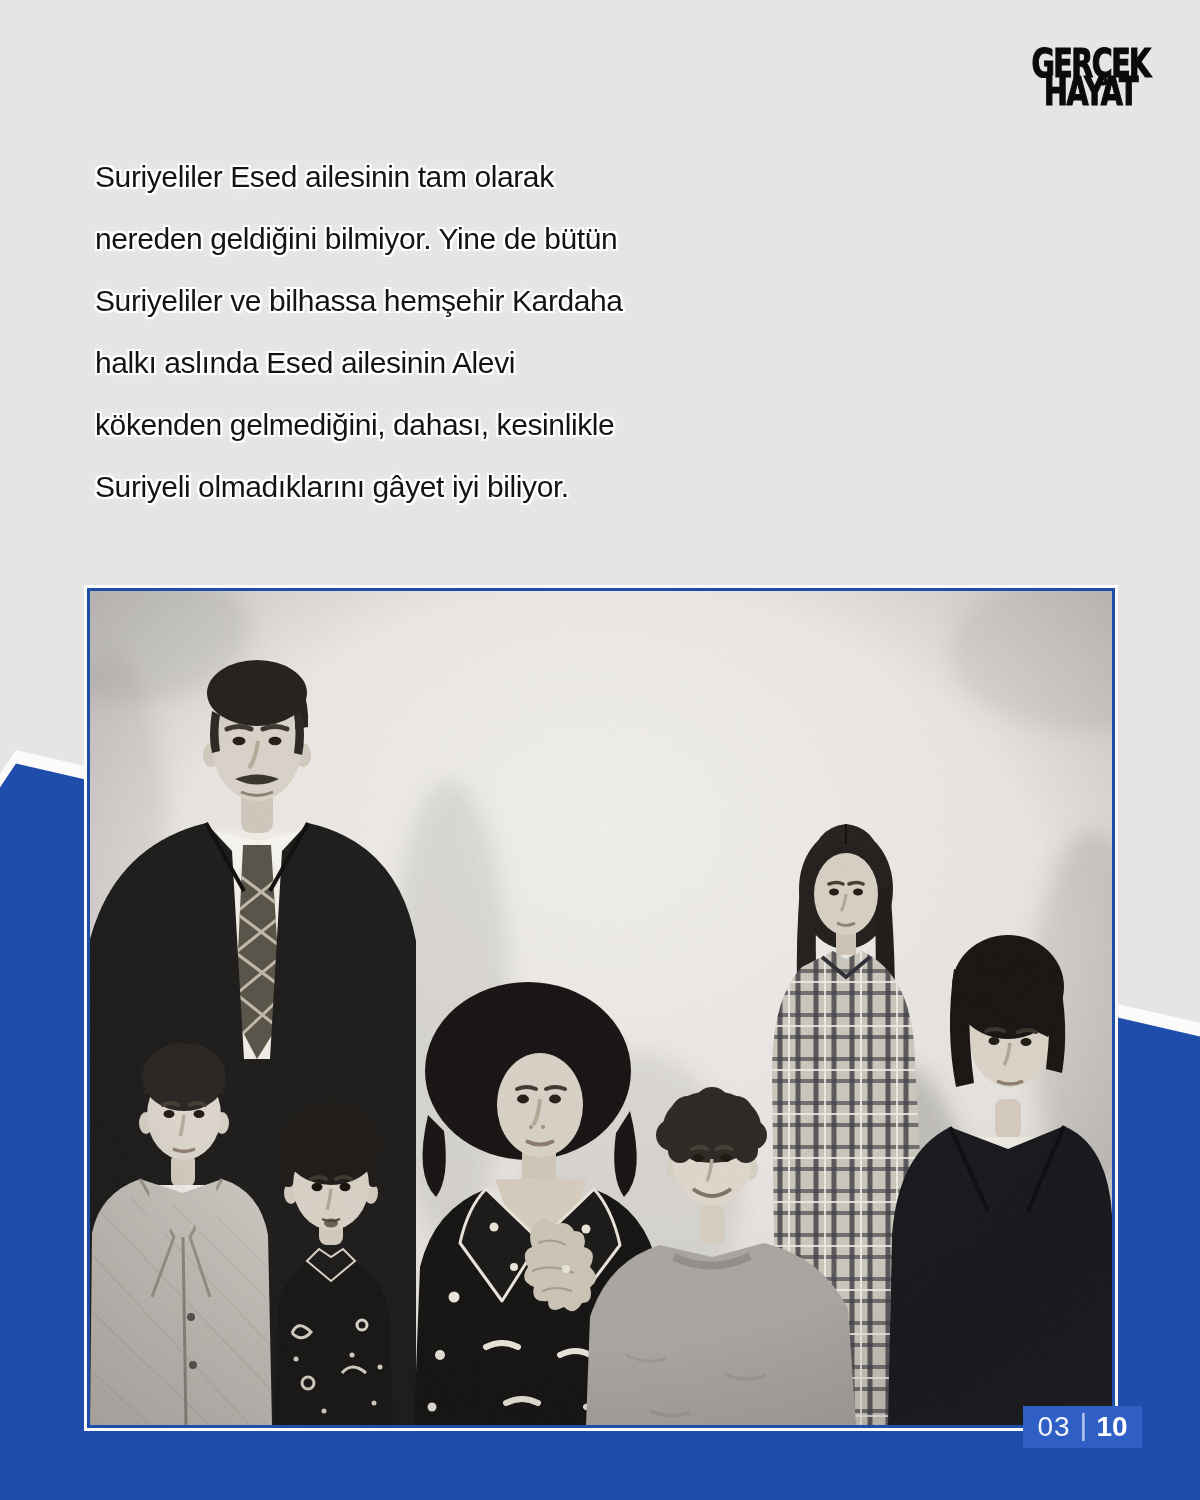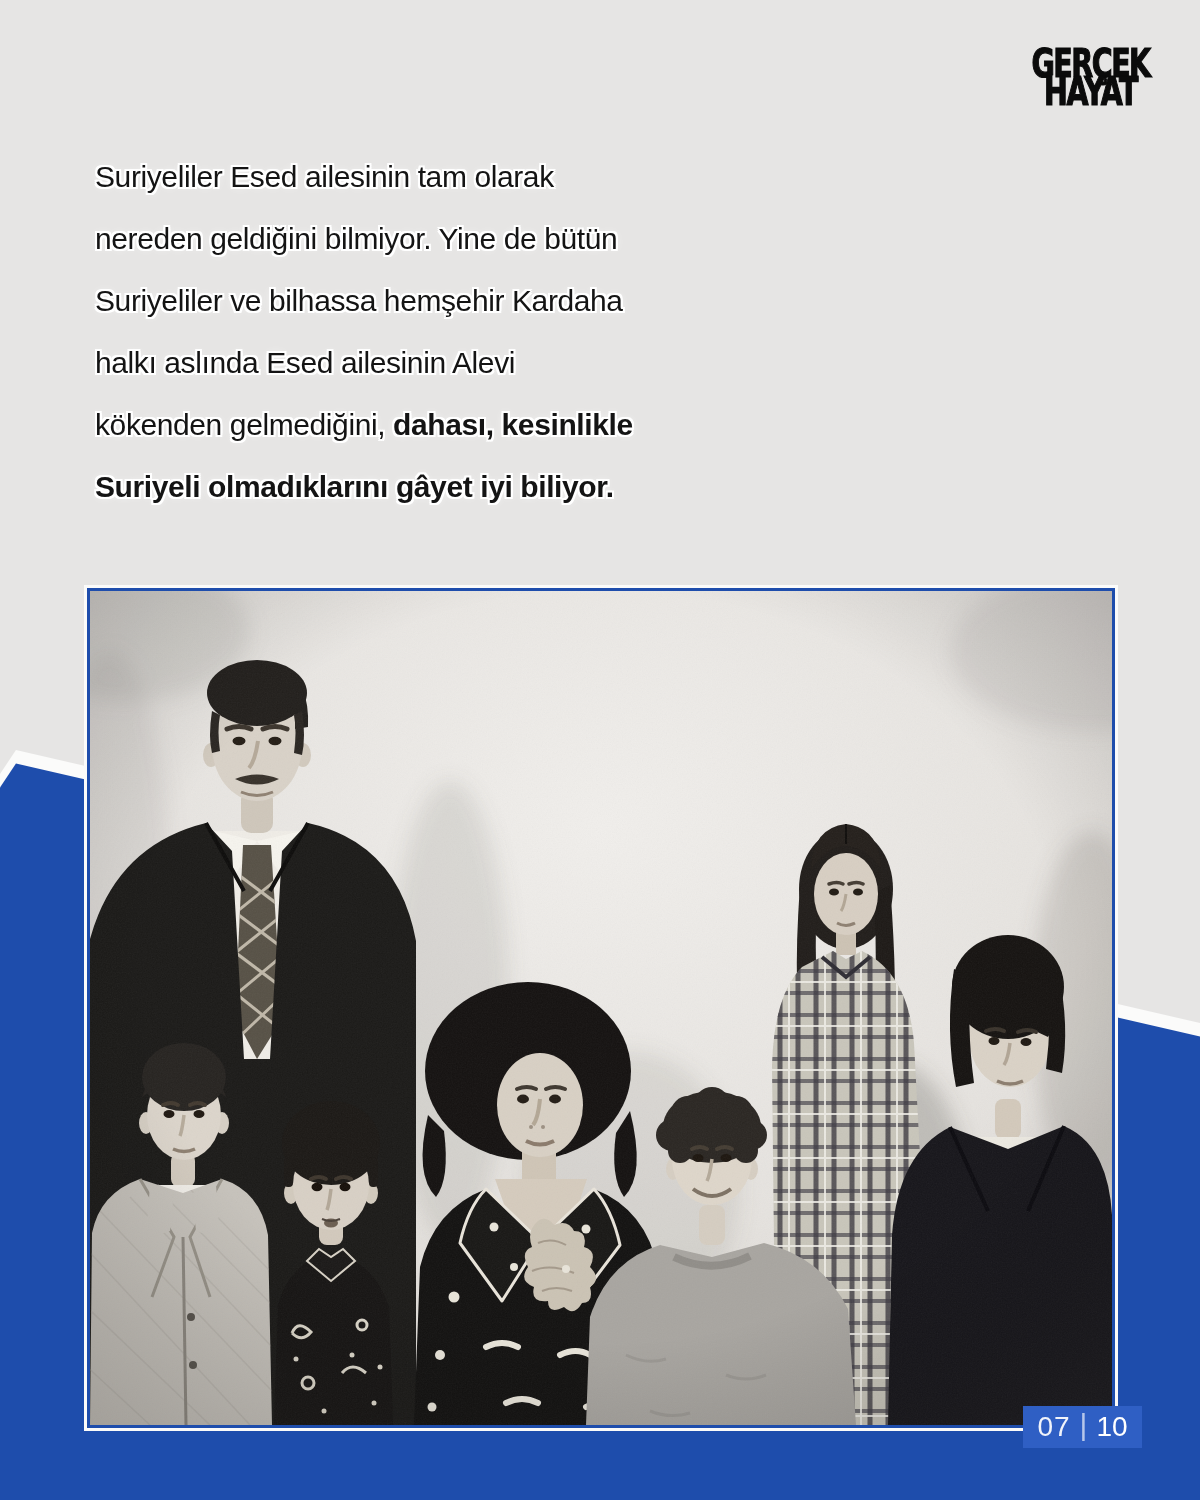--- a/index.html
+++ b/index.html
@@ -23,36 +23,36 @@
   }
   .logo .l1,.logo .l2{font-size:38px;letter-spacing:-2px;-webkit-text-stroke:1.2px currentColor;}
   .logo .l2{margin-top:-3px;}
   .para{
     position:absolute;left:95px;top:146px;width:1050px;margin:0;
     font-size:30px;line-height:62px;letter-spacing:-.4px;color:var(--text,#141414);
     white-space:pre-wrap;
     text-shadow:-2px -2px 0 #fff,0 -2px 0 #fff,2px -2px 0 #fff,-2px 0 0 #fff,
       2px 0 0 #fff,-2px 2px 0 #fff,0 2px 0 #fff,2px 2px 0 #fff,0 0 9px rgba(255,255,255,.85);
   }
-  .para .b{font-weight:bold;}
+  .para .b{font-weight:normal;}
   .photo{
     position:absolute;left:87px;top:588px;width:1022px;height:834px;margin:0;
     border:3px solid var(--accent,#1e4dac);outline:3px solid #fbfbfa;
     background:#e8e6e3;
   }
   .photo svg{display:block;width:1022px;height:834px;}
   .badge{
     position:absolute;left:1023px;top:1406px;width:119px;height:42px;
     background:var(--badge,#2f5fc4);color:#fff;
     display:flex;align-items:center;justify-content:center;gap:9px;
     font-size:28px;
   }
   .badge .cur{font-weight:400;opacity:.93;letter-spacing:1px;}
   .badge .divider{font-weight:400;opacity:.65;font-size:30px;transform:translateY(-2px);}
-  .badge .tot{font-weight:normal;}
+  .badge .tot{font-weight:bold;}
 </style>
 </head>
 <body>
 
 <div class="canvas">
 
   <div class="stripe-white"></div>
   <div class="stripe-blue"></div>
 
   <div class="logo">
@@ -409,18 +409,18 @@
         <path d="M622,568 Q620,584 617,590" stroke="#b4a999" stroke-width="3.5" fill="none"></path>
         <path d="M603,598 Q622,612 641,598" stroke="#7d7163" stroke-width="4" fill="none"></path>
       </g>
 
       <rect x="0" y="0" width="1022" height="834" filter="url(#grain)"></rect>
       <rect x="0" y="0" width="1022" height="834" fill="url(#vig)"></rect>
     </svg>
   </figure>
 
   <div class="badge">
-    <span class="cur">07</span>
+    <span class="cur">03</span>
     <span class="divider">|</span>
     <span class="tot">10</span>
   </div>
 
 </div>
 
 </body></html>

